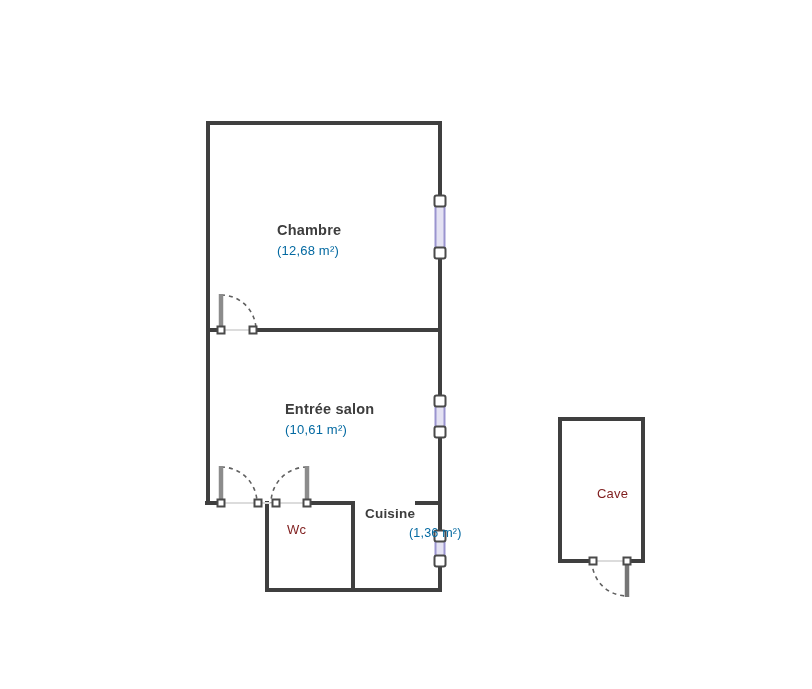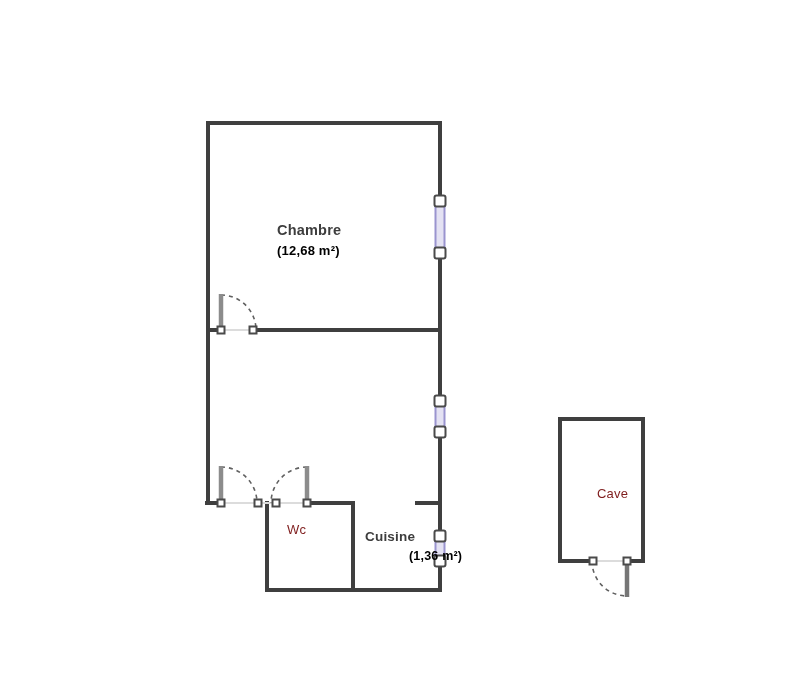--- a/index.html
+++ b/index.html
@@ -10,21 +10,21 @@
     font-family:"Liberation Sans","DejaVu Sans",sans-serif;
     overflow:hidden;
   }
   #plan-svg{position:absolute;left:0;top:0;}
   .room-label{position:absolute;text-align:left;white-space:nowrap;}
   .room-name{
     font-size:14.5px;font-weight:bold;color:#3d3d3d;
     line-height:16px;letter-spacing:.2px;
   }
   .room-area{
-    font-size:13px;font-weight:bold;color:#000000;
+    font-size:13px;font-weight:normal;color:#0369a1;
     line-height:16px;margin-top:5px;letter-spacing:.2px;
   }
   .room-name.small{font-size:13.5px;}
   .room-area.small{font-size:12.5px;margin-top:3px;margin-left:44px;}
   .room-name.muted{font-weight:normal;color:#7f1d1d;font-size:13px;}
 </style>
 </head>
 <body>
 
 <div id="stage">
@@ -104,26 +104,30 @@
         <rect x="434.5" y="555.5" width="11" height="11" rx="2" fill="#ffffff" stroke="#4a4a4a" stroke-width="2"></rect>
       </g>
     </g>
   </svg>
 
   <div class="room-label" style="left:277px;top:222px;">
     <div class="room-name">Chambre</div>
     <div class="room-area">(12,68 m²)</div>
   </div>
 
+  <div class="room-label" style="left:285px;top:401px;">
+    <div class="room-name">Entrée salon</div>
+    <div class="room-area">(10,61 m²)</div>
+  </div>
 
   <div class="room-label" style="left:287px;top:522px;">
     <div class="room-name muted">Wc</div>
   </div>
 
-  <div class="room-label" style="left:365px;top:529px;">
+  <div class="room-label" style="left:365px;top:506px;">
     <div class="room-name small">Cuisine</div>
     <div class="room-area small">(1,36 m²)</div>
   </div>
 
   <div class="room-label" style="left:597px;top:486px;">
     <div class="room-name muted">Cave</div>
   </div>
 
 </div>
 

